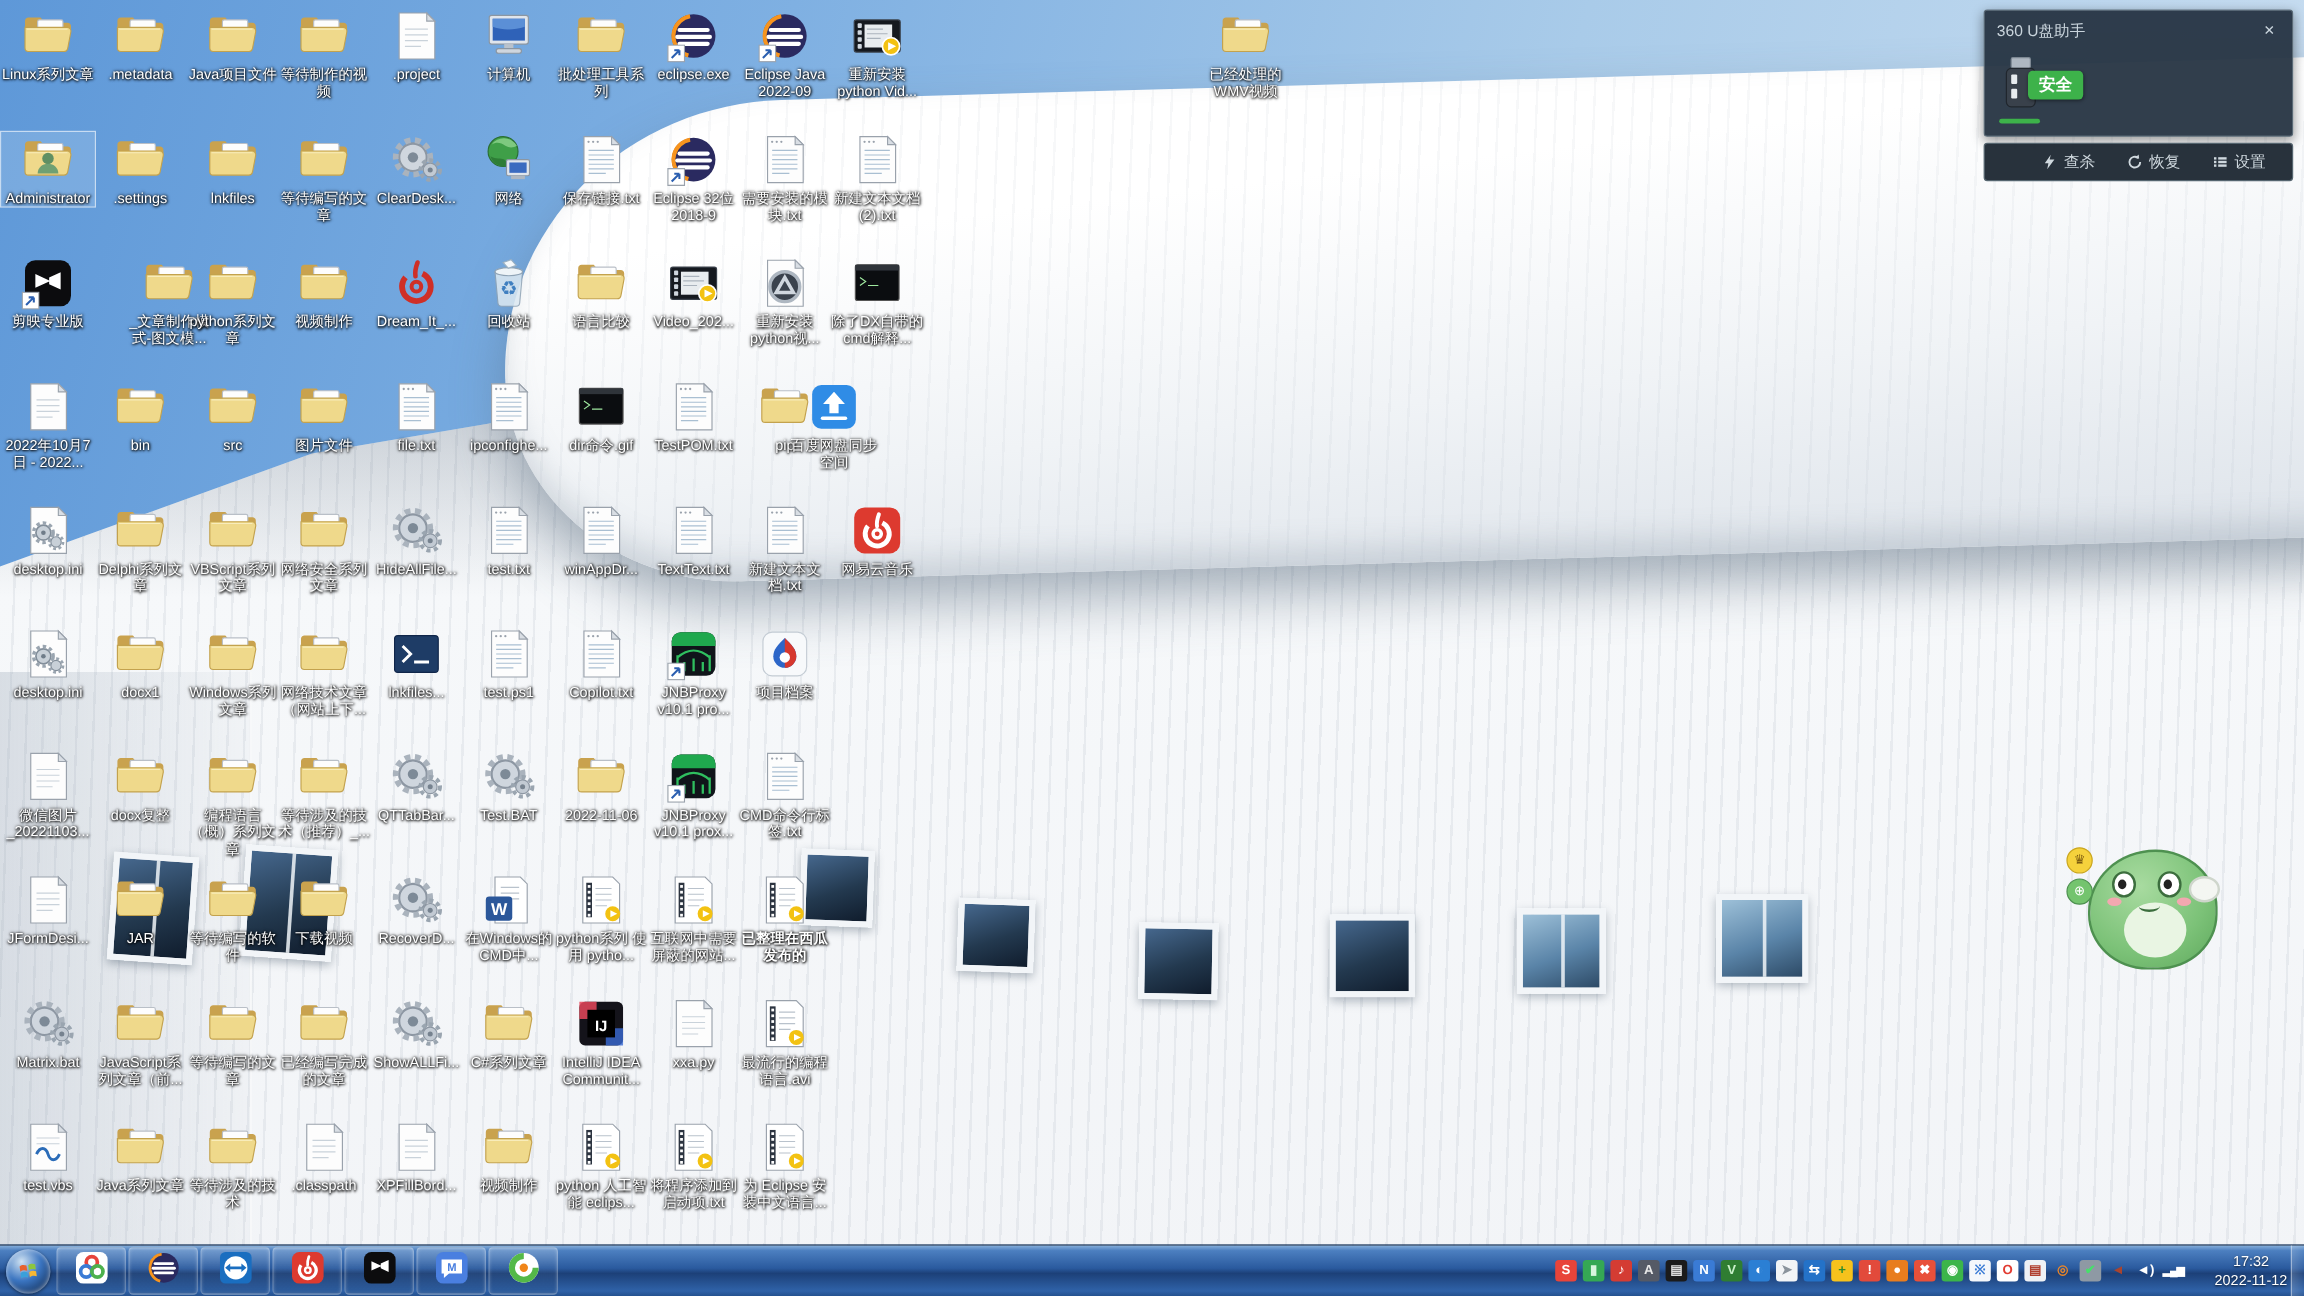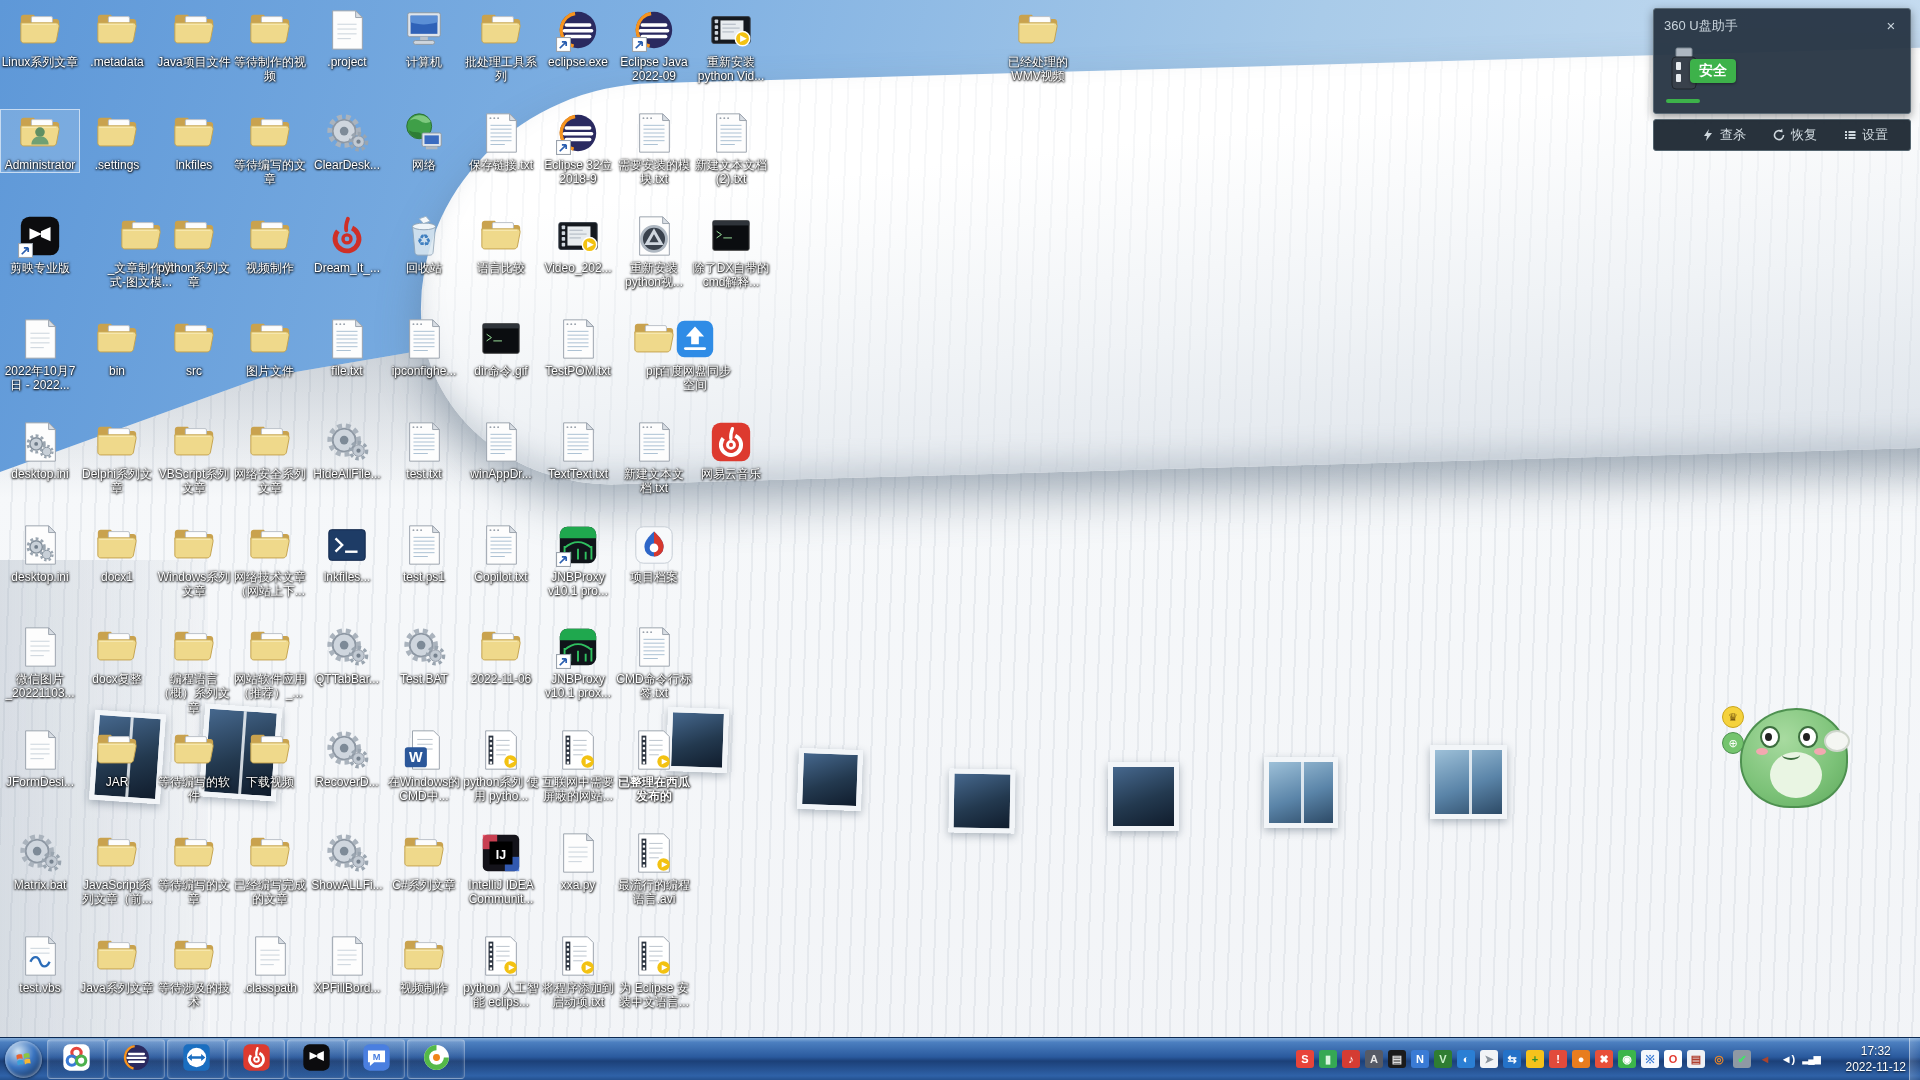--- a/index.html
+++ b/index.html
@@ -983,21 +983,21 @@
     </div>
     <div class="cell" title="网站软件应用（推荐）_..." style="left: 231px; top: 624px;">
       <span class="ic">
         <svg viewBox="0 0 48 48">
           <path d="M4 11c0-1.7 1.3-3 3-3h10.5l4 4.5H41c1.7 0 3 1.3 3 3v3H4z" fill="#c9a24e"></path>
           <rect x="15" y="10" width="22" height="23" rx="1.5" fill="#fdfdfd" stroke="#b9bfc7"></rect>
           <path d="M4 16.5h36.8c2 0 3.5 1.9 3.1 3.8l-2.7 14.2c-.3 1.7-1.8 3-3.5 3H7c-1.7 0-3-1.3-3-3z" fill="#efd98b" stroke="#c3a24e"></path>
           <path d="M5.5 18h35.5" stroke="#f8ecba"></path>
         </svg>
       </span>
-      <div class="lbl">网站软件应用（推荐）_...</div>
+      <div class="lbl">等待涉及的技术（推荐）_...</div>
     </div>
     <div class="cell" title="QTTabBar..." style="left: 308px; top: 624px;">
       <span class="ic">
         <svg viewBox="0 0 48 48">
           <circle cx="21" cy="22" r="12" fill="#cfd6de" stroke="#8d97a3" stroke-width="2"></circle>
           <circle cx="21" cy="22" r="15" fill="none" stroke="#aab3bd" stroke-width="5" stroke-dasharray="5 4"></circle>
           <circle cx="21" cy="22" r="4.5" fill="#7d8a97"></circle>
           <circle cx="36" cy="33" r="6" fill="#c2cad3" stroke="#8d97a3"></circle>
           <circle cx="36" cy="33" r="8.5" fill="none" stroke="#9aa5b0" stroke-width="3.5" stroke-dasharray="3.5 3"></circle>
           <circle cx="36" cy="33" r="2.2" fill="#76828f"></circle>

